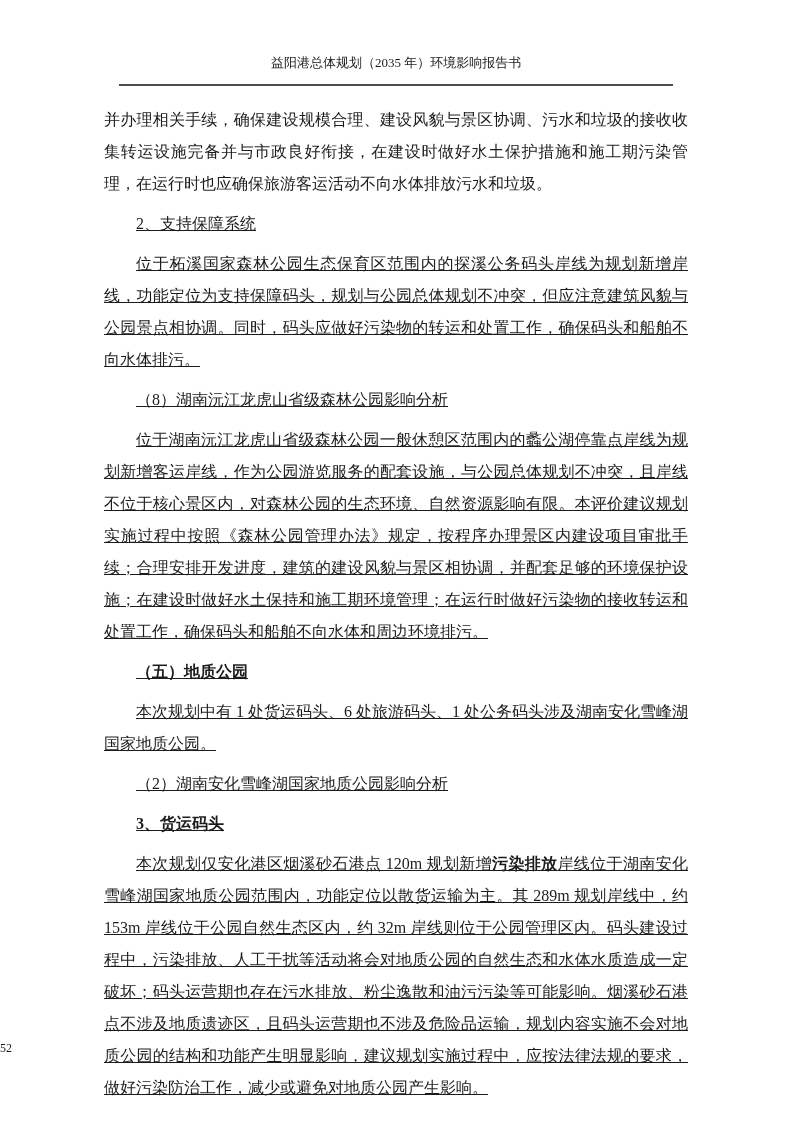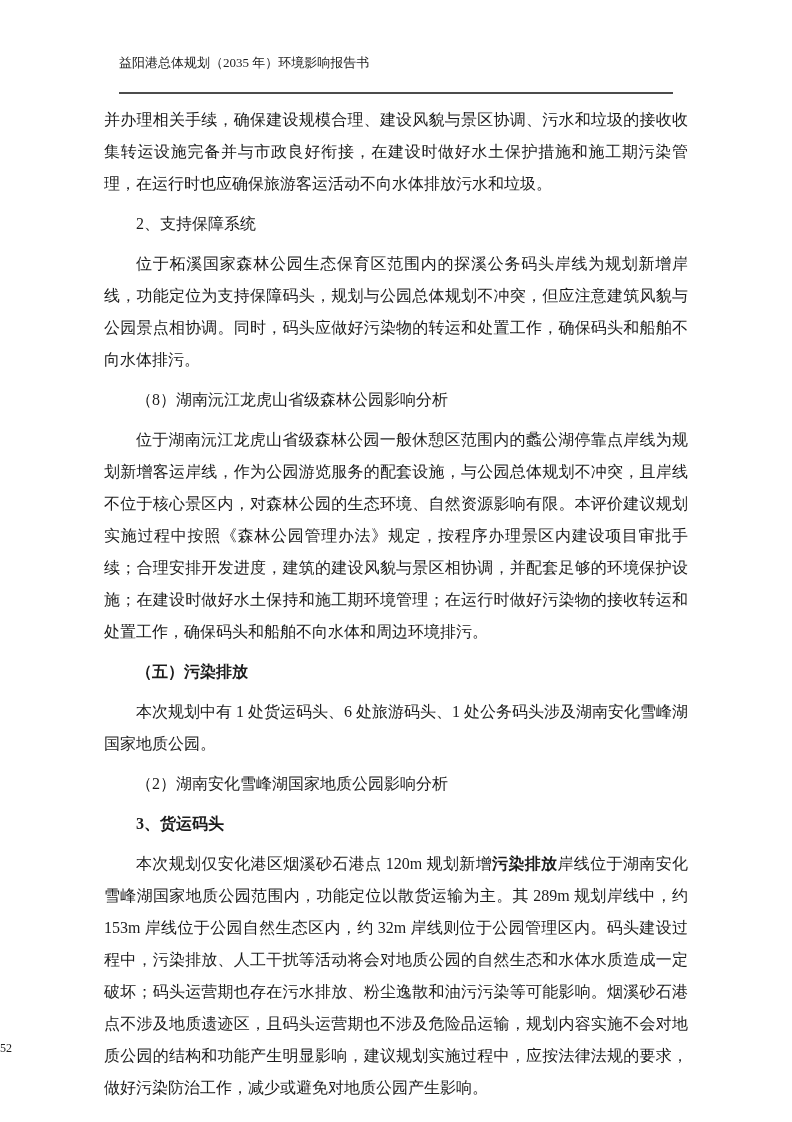--- a/index.html
+++ b/index.html
@@ -9,35 +9,36 @@
     width:792px; height:1122px;
     margin:0 auto;
     background:#ffffff;
     color:#1c1c1c;
     font-family:"Liberation Serif","DejaVu Serif",serif;
     overflow:hidden;
   }
   .page-header {
     position:absolute;
     top:54px; left:119px; width:554px;
+    text-align:center;
     font-size:13px;
     line-height:18px;
-    padding-bottom:20px;
+    padding-bottom:12px;
     border-bottom:2px solid #4c4c4c;
   }
   .doc-body {
     position:absolute;
     top:96px; left:96px; width:600px;
     font-size:16px;
     line-height:32px;
     text-align:justify;
     text-justify:inter-ideograph;
   }
   .doc-body p { margin:8px; padding:0; }
-  .doc-body p.indent { text-indent:32px; }
+  .doc-body p.indent { text-indent:32px;text-decoration:underline; }
   .doc-body .bold { font-weight:bold; }
   .page-footer {
     position:absolute;
     top:1040px; left:0; width:100%;
     font-size:12px;
     line-height:16px;
   }
 </style>
 </head>
 <body>
@@ -47,21 +48,21 @@
   <div class="page-header">
     <span>益阳港总体规划（2035 年）环境影响报告书</span>
   </div>
 
   <div class="doc-body">
       <p><span>并办理相关手续，确保建设规模合理、建设风貌与景区协调、污水和垃圾的接收收集转运设施完备并与市政良好衔接，在建设时做好水土保护措施和施工期污染管理，在运行时也应确保旅游客运活动不向水体排放污水和垃圾。</span></p>
       <p class="indent"><span>2、支持保障系统</span></p>
       <p class="indent"><span>位于柘溪国家森林公园生态保育区范围内的探溪公务码头岸线为规划新增岸线，功能定位为支持保障码头，规划与公园总体规划不冲突，但应注意建筑风貌与公园景点相协调。同时，码头应做好污染物的转运和处置工作，确保码头和船舶不向水体排污。</span></p>
       <p class="indent"><span>（8）湖南沅江龙虎山省级森林公园影响分析</span></p>
       <p class="indent"><span>位于湖南沅江龙虎山省级森林公园一般休憩区范围内的蠡公湖停靠点岸线为规划新增客运岸线，作为公园游览服务的配套设施，与公园总体规划不冲突，且岸线不位于核心景区内，对森林公园的生态环境、自然资源影响有限。本评价建议规划实施过程中按照《森林公园管理办法》规定，按程序办理景区内建设项目审批手续；合理安排开发进度，建筑的建设风貌与景区相协调，并配套足够的环境保护设施；在建设时做好水土保持和施工期环境管理；在运行时做好污染物的接收转运和处置工作，确保码头和船舶不向水体和周边环境排污。</span></p>
-      <p class="indent"><span class="bold">（五）污染排放</span></p>
+      <p class="indent"><span class="bold">（五）地质公园</span></p>
       <p class="indent"><span>本次规划中有 1 处货运码头、6 处旅游码头、1 处公务码头涉及湖南安化雪峰湖国家地质公园。</span></p>
       <p class="indent"><span>（2）湖南安化雪峰湖国家地质公园影响分析</span></p>
       <p class="indent"><span class="bold">3、货运码头</span></p>
       <p class="indent"><span>本次规划仅安化港区烟溪砂石港点 120m 规划新增</span><span class="bold">污染排放</span><span>岸线位于湖南安化雪峰湖国家地质公园范围内，功能定位以散货运输为主。其 289m 规划岸线中，约 153m 岸线位于公园自然生态区内，约 32m 岸线则位于公园管理区内。码头建设过程中，污染排放、人工干扰等活动将会对地质公园的自然生态和水体水质造成一定破坏；码头运营期也存在污水排放、粉尘逸散和油污污染等可能影响。烟溪砂石港点不涉及地质遗迹区，且码头运营期也不涉及危险品运输，规划内容实施不会对地质公园的结构和功能产生明显影响，建议规划实施过程中，应按法律法规的要求，做好污染防治工作，减少或避免对地质公园产生影响。</span></p>
     </div>
 
   <div class="page-footer">
     <span>52</span>
   </div>
 

